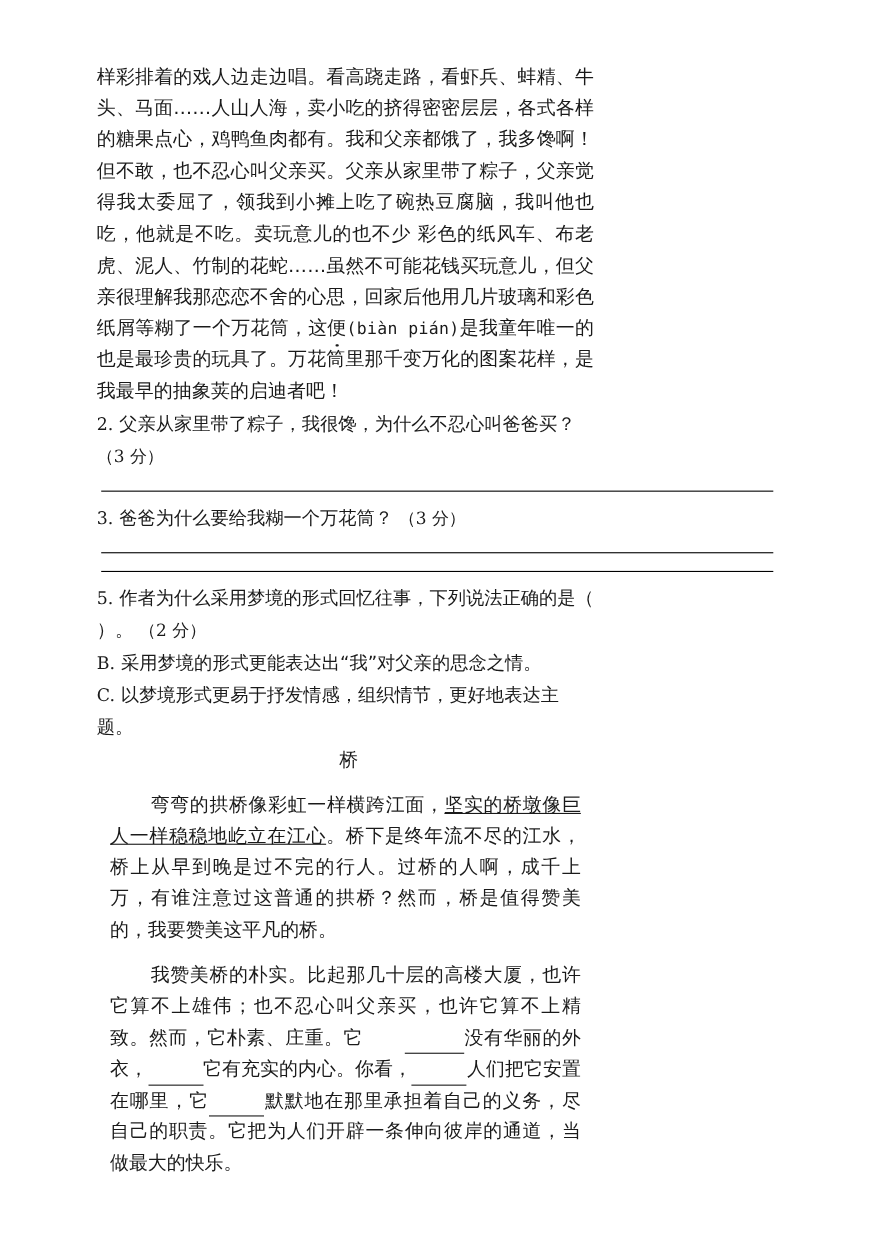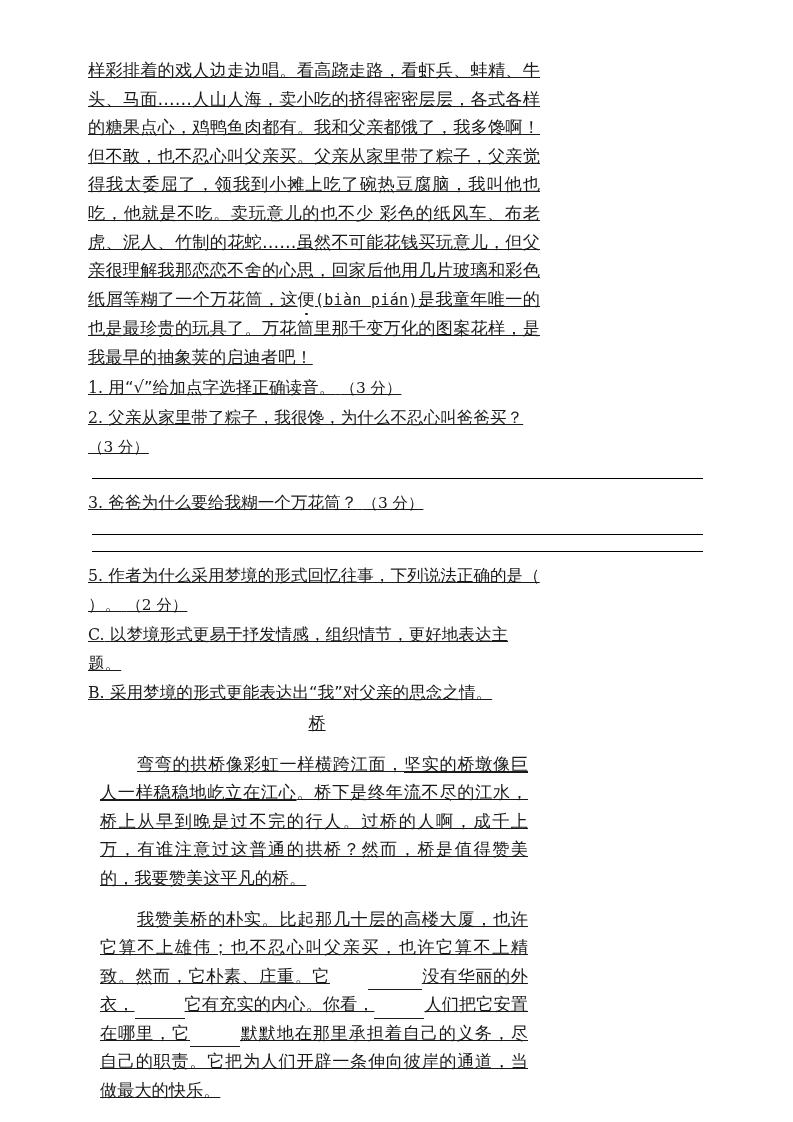--- a/index.html
+++ b/index.html
@@ -13,21 +13,20 @@
     font-family: "DejaVu Sans", "Liberation Sans", sans-serif;
     color: #1a1a1a;
     overflow: hidden;
   }
   .page {
     position: relative;
     width: 630px;
     height: 1122px;
     box-sizing: border-box;
     padding: 56px 90px 0 88px;
-    text-decoration: underline;
   }
   .body-text {
     font-size: 17.2px;
     line-height: 28.6px;
     text-align: justify;
     text-justify: inter-ideograph;
     letter-spacing: 0.1px;
   }
   .para {
     margin: 0;
@@ -121,34 +120,33 @@
 </style>
 </head>
 <body>
 
 <div class="page">
 
   <div class="body-text">
     <p class="para"><span>样彩排着的戏人边走边唱。看高跷走路，看虾兵、蚌精、牛头、马面……人山人海，卖小吃的挤得密密层层，各式各样的糖果点心，鸡鸭鱼肉都有。我和父亲都饿了，我多馋啊！但不敢，也不忍心叫父亲买。父亲从家里带了粽子，父亲觉得我太委屈了，领我到小摊上吃了碗热豆腐脑，我叫他也吃，他就是不吃。卖玩意儿的也不少 彩色的纸风车、布老虎、泥人、竹制的花蛇……虽然不可能花钱买玩意儿，但父亲很理解我那恋恋不舍的心思，回家后他用几片玻璃和彩色纸屑等糊了一个万花筒，这</span><span class="dotted-char">便</span><span class="pinyin">(biàn  pián)</span><span>是我童年唯一的也是最珍贵的玩具了。万花筒里那千变万化的图案花样，是我最早的抽象荚的启迪者吧！</span></p>
   </div>
 
-  <p class="q-line first-q"><span class="num-lead">1.</span> <span>用“√”给加点字选择正确读音。</span> <span class="paren-num">（3 分）</span></p>
 
   <p class="q-line"><span class="num-lead">2.</span> <span>父亲从家里带了粽子，我很馋，为什么不忍心叫爸爸买？</span> <span class="paren-num">（3 分）</span></p>
   <hr class="ans-rule">
 
   <p class="q-line"><span class="num-lead">3.</span> <span>爸爸为什么要给我糊一个万花筒？</span> <span class="paren-num">（3 分）</span></p>
   <hr class="ans-rule">
 
   <hr class="ans-rule">
 
   <p class="q-line"><span class="num-lead">5.</span> <span>作者为什么采用梦境的形式回忆往事，下列说法正确的是（    ）。</span> <span class="paren-num">（2 分）</span></p>
 
+  <p class="opt-line"><span class="num-lead">B.</span> <span>采用梦境的形式更能表达出“我”对父亲的思念之情。</span></p>
   <p class="opt-line"><span class="num-lead">C.</span> <span>以梦境形式更易于抒发情感，组织情节，更好地表达主题。</span></p>
-  <p class="opt-line"><span class="num-lead">B.</span> <span>采用梦境的形式更能表达出“我”对父亲的思念之情。</span></p>
 
 
   <p class="art-title">桥</p>
 
   <p class="art-para"><span>弯弯的拱桥像彩虹一样横跨江面，</span><span class="u">坚实的桥墩像巨人一样稳稳地屹立在江心</span><span>。桥下是终年流不尽的江水，桥上从早到晚是过不完的行人。过桥的人啊，成千上万，有谁注意过这普通的拱桥？然而，桥是值得赞美的，我要赞美这平凡的桥。</span></p>
 
   <p class="art-para"><span>我赞美桥的朴实。比起那几十层的高楼大厦，也许它算不上雄伟；也不忍心叫父亲买，也许它算不上精致。然而，它朴素、庄重。它</span><span class="gap"></span><span class="blank"></span><span>没有华丽的外衣，</span><span class="blank short"></span><span>它有充实的内心。你看，</span><span class="blank short"></span><span>人们把它安置在哪里，它</span><span class="blank short"></span><span>默默地在那里承担着自己的义务，尽自己的职责。它把为人们开辟一条伸向彼岸的通道，当做最大的快乐。</span></p>
 
 </div>
 

